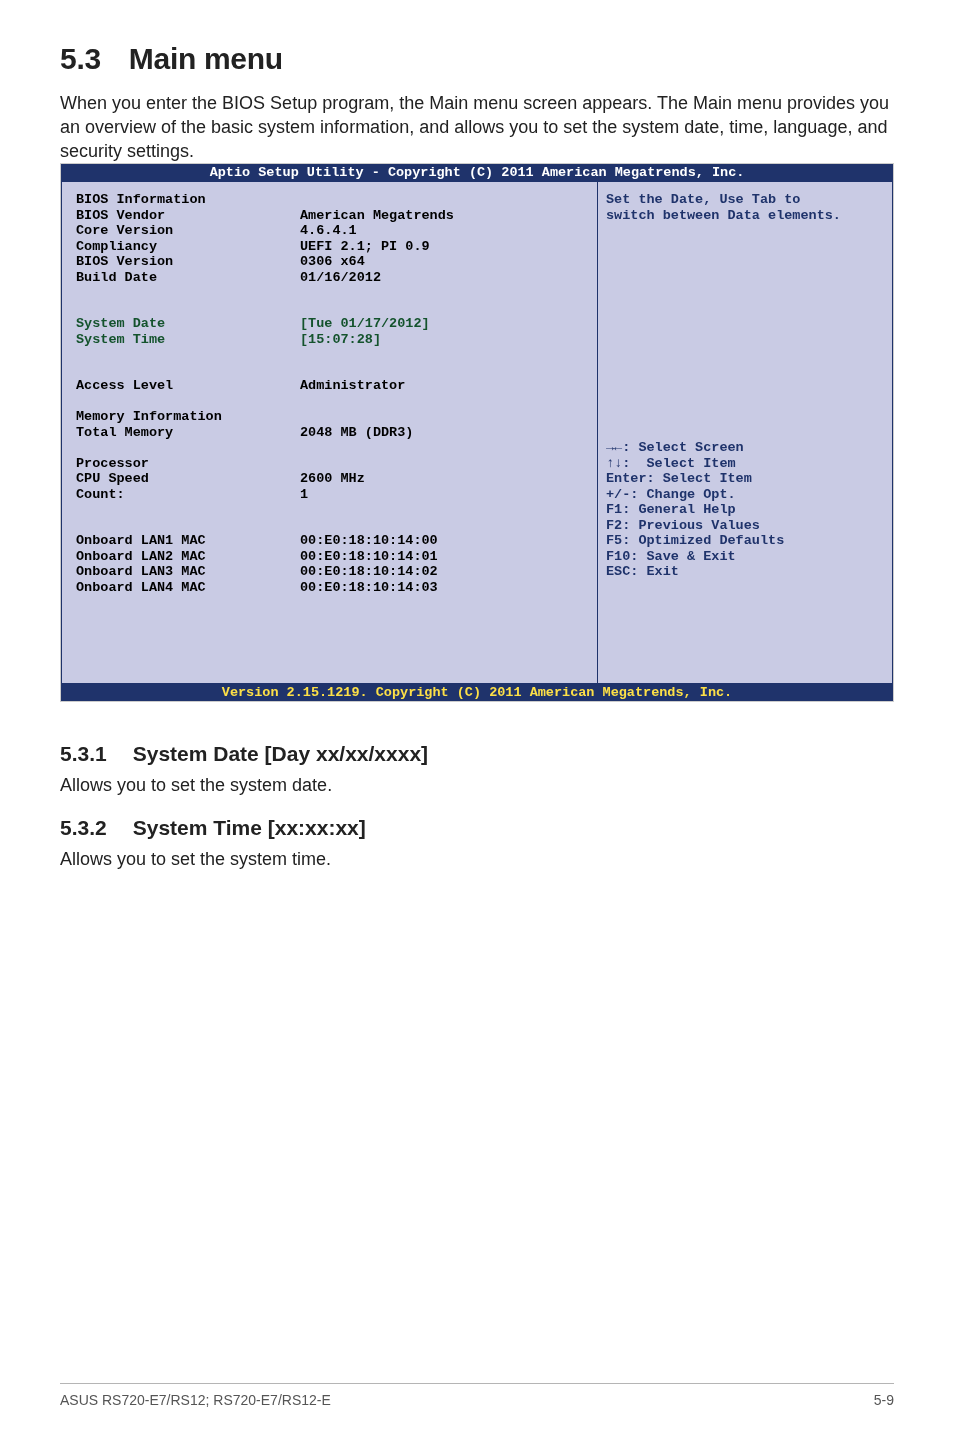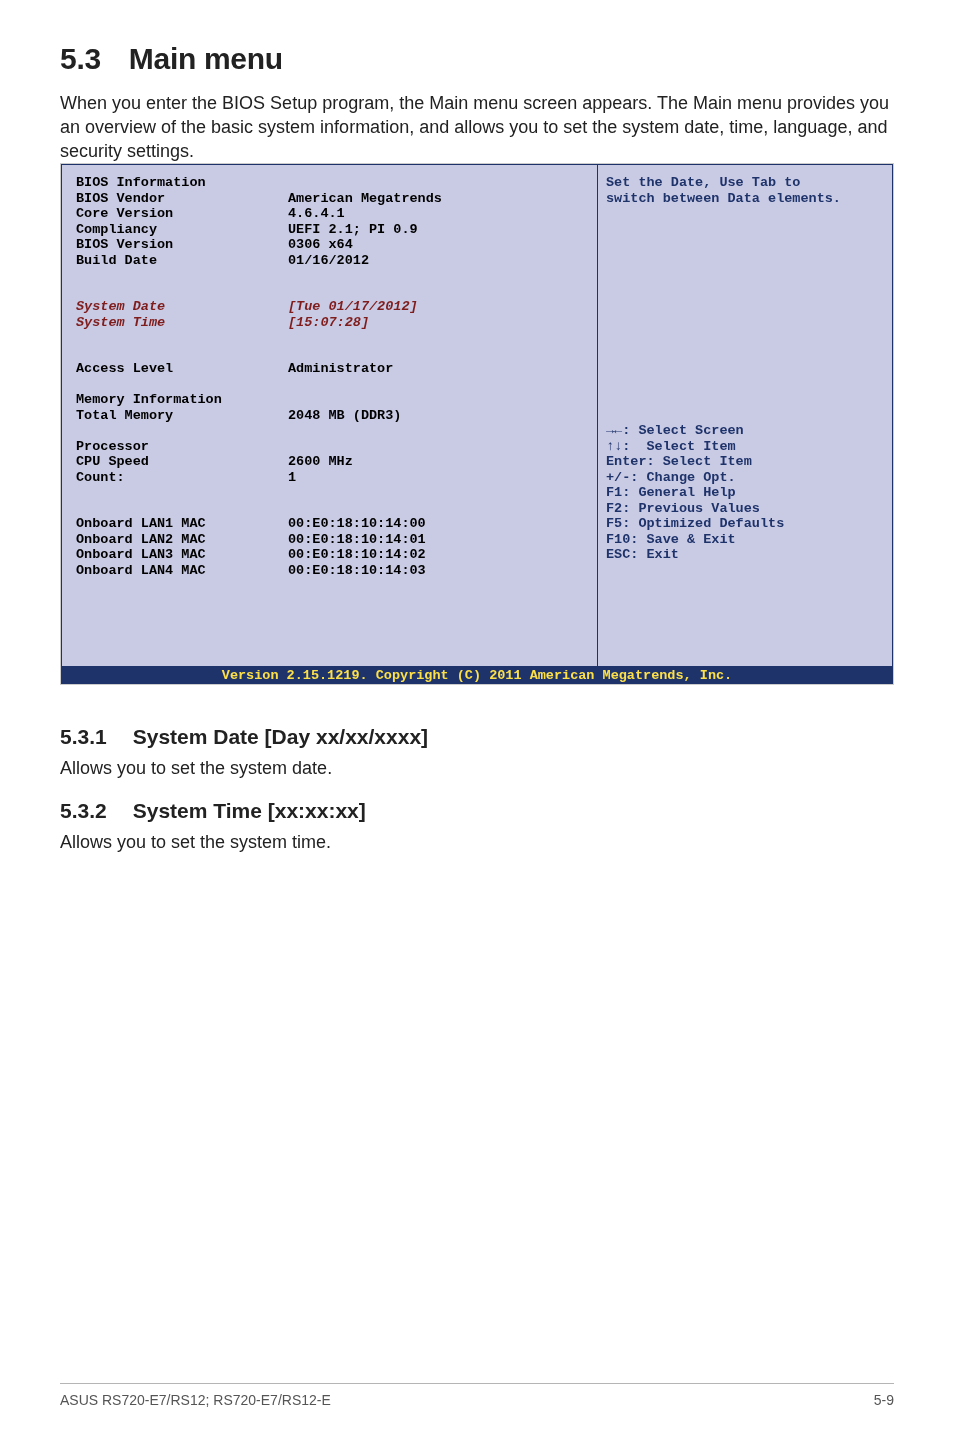--- a/index.html
+++ b/index.html
@@ -7,45 +7,46 @@
   .section-heading { font-size: 30px; font-weight: 800; margin-bottom: 16px; letter-spacing: -0.3px; }
   .section-heading .num { margin-right: 28px; }
   .intro { font-size: 18px; line-height: 1.32; }
   .bios-image { border: 1px solid #ccc; }
   .bios-header { background: #1f336b; color: #fff; font-family: "Courier New", monospace; font-weight: bold; font-size: 13.5px; padding: 0; }
   .bios-titlebar { text-align: center; padding: 1px 0; }
   .bios-menubar { display: flex; align-items: stretch; }
   .menu-item { padding: 1px 7px; }
   .menu-item.active { background: #c9cbe4; color: #1f336b; }
   .bios-body { display: flex; background: #c9cbe4; font-family: "Courier New", monospace; font-weight: bold; font-size: 13.5px; }
-  .bios-left { flex: 1; border: 1px solid #1f336b; border-right: none; padding: 10px 10px 10px 14px; display: flex; gap: 0; }
+  .bios-left { flex: 1; border: 1px solid #1f336b; border-right: none; padding: 10px 10px 10px 14px; display: flex; gap: 12px; }
   .bios-labels { width: 212px; }
   .bios-values { flex: 1; }
   .bios-right { width: 296px; border: 1px solid #1f336b; padding: 10px 8px 10px 8px; color: #1f336b; }
   .b-row { min-height: 15.5px; line-height: 15.5px; white-space: pre; }
-  .blue { color: #7f1d1d; font-style: italic; }
+  .blue { color: #14532d; }
   .black { color: #000; }
   .bios-footer { background: #1f336b; color: #fde047; font-family: "Courier New", monospace; font-weight: bold; font-size: 13.5px; text-align: center; padding: 1px 0; }
   .sub-heading { font-size: 21px; font-weight: 700; margin-bottom: 8px; }
   .sub-heading .num { margin-right: 26px; }
   .sub-text { font-size: 18px; line-height: 1.32; margin-bottom: 18px; }
   .after-bios-gap { height: 40px; }
   .page-footer { position: absolute; bottom: 30px; left: 60px; right: 60px; border-top: 1px solid #b5b5b5; padding-top: 8px; font-size: 14px; color: #555; display: flex; justify-content: space-between; }
 </style>
 </head>
 <body>
 
 <h1 class="section-heading">
   <span class="num">5.3</span><span>Main menu</span>
 </h1>
 
 <p class="intro">When you enter the BIOS Setup program, the Main menu screen appears. The Main menu provides you an overview of the basic system information, and allows you to set the system date, time, language, and security settings.</p>
 
 <div class="bios-image">
   <div class="bios-header">
+    <div class="bios-titlebar">Aptio Setup Utility - Copyright (C) 2011 American Megatrends, Inc.</div>
   </div>
   <div class="bios-body">
     <div class="bios-left">
       <div class="bios-labels" id="bios-labels">
           <div class="b-row black">BIOS Information</div>
           <div class="b-row black">BIOS Vendor</div>
           <div class="b-row black">Core Version</div>
           <div class="b-row black">Compliancy</div>
           <div class="b-row black">BIOS Version</div>
           <div class="b-row black">Build Date</div>

